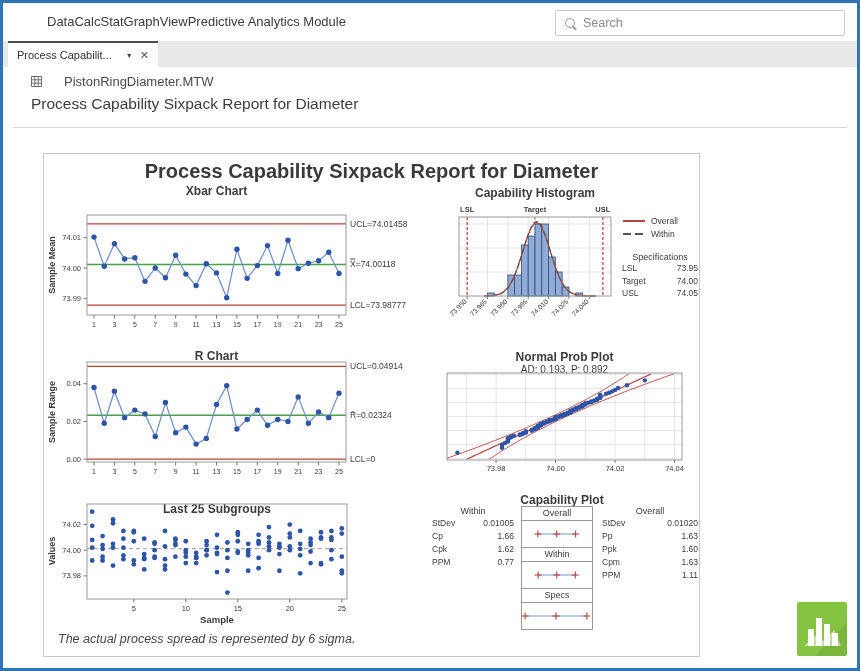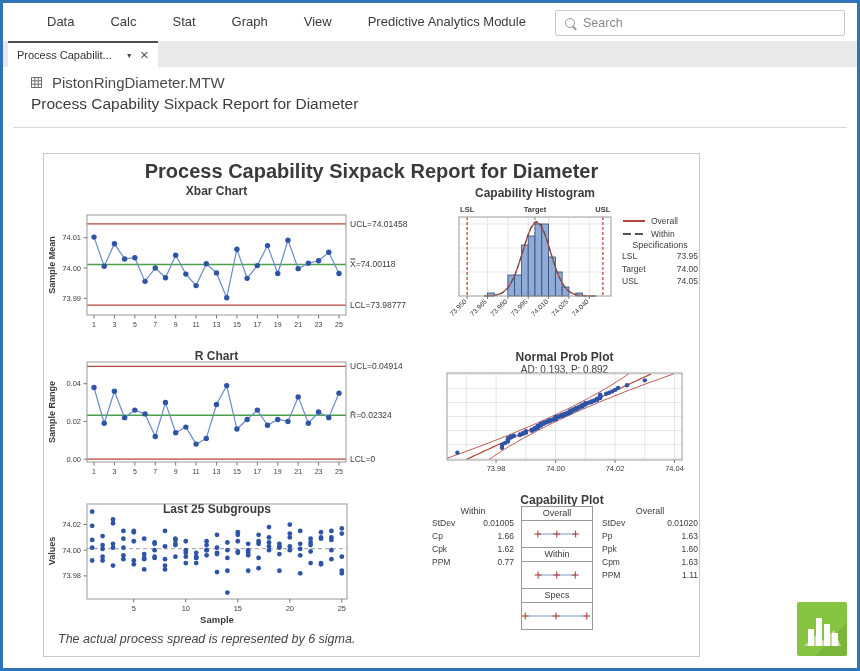--- a/index.html
+++ b/index.html
@@ -1,50 +1,50 @@
 <!DOCTYPE html>
 <html><head>
 <meta charset="utf-8">
 <style>
   html,body{margin:0;padding:0;background:#fff;}
   .app{position:relative;width:860px;height:671px;box-sizing:border-box;border:3px solid #2e74b6;
        background:#fff;font-family:"Liberation Sans",sans-serif;overflow:hidden;}
   
   .menubar{position:absolute;left:0;top:0;right:0;height:38px;background:#fff;}
-  .menu-items{display:flex;gap:36px;padding:11px 0 0 44px;font-size:13px;color:#3b3b3b;}
+  .menu-items{display:flex;padding:11px 0 0 44px;font-size:13px;color:#3b3b3b;}
   .menu-item{cursor:default;white-space:nowrap;}
   .searchbox{position:absolute;right:12px;top:7px;width:290px;height:26px;border:1px solid #c9c9c9;
              border-radius:2px;background:#fff;display:flex;align-items:center;box-sizing:border-box;}
   .mag{width:8px;height:8px;border:1.5px solid #9a9a9a;border-radius:50%;margin-left:9px;position:relative;flex:none;}
   .mag::after{content:"";position:absolute;width:5px;height:1.5px;background:#9a9a9a;transform:rotate(45deg);left:6px;top:8px;}
   .searchinput{border:none;outline:none;flex:1;font-size:12.5px;color:#a16207;padding-left:8px;font-family:inherit;background:transparent;}
   .searchinput::placeholder{color:#8a8a8a;}
   
   .tabstrip{position:absolute;left:0;top:38px;right:0;height:26px;background:#e9e9e9;}
   .tab{position:absolute;left:5px;top:0;width:150px;height:26px;background:#fff;border-top:2px solid #4f4f4f;
        display:flex;align-items:center;box-sizing:border-box;}
   .tab-label{font-size:11px;color:#333;padding-left:9px;flex:1;white-space:nowrap;}
   .tab-caret{font-size:7px;color:#444;padding:0 7px 0 2px;}
   .tab-close{font-size:11px;color:#555;padding-right:9px;}
   
-  .wsrow{position:absolute;left:28px;top:71px;display:flex;align-items:center;gap:10px;font-size:15px;color:#4a4a4a;}
+  .wsrow{position:absolute;left:28px;top:71px;display:flex;align-items:center;gap:22px;font-size:13px;color:#4a4a4a;}
   .pageheading{position:absolute;left:28px;top:92px;font-size:15.5px;color:#3d3d3d;}
   .divider{position:absolute;left:10px;right:10px;top:124px;height:1px;background:#d8d8d8;}
   
   .report{position:absolute;left:40px;top:150px;width:655px;height:502px;border:1px solid #c9c9c9;background:#fff;box-sizing:content-box;}
   .rtitle{position:absolute;left:0;right:0;top:6px;text-align:center;font-size:20px;font-weight:bold;color:#3a3a3a;}
   .ptitle{position:absolute;font-size:12px;font-weight:bold;color:#3c3c3c;text-align:center;}
   .psub{position:absolute;font-size:10px;color:#3c3c3c;text-align:center;}
   svg.chart{position:absolute;overflow:visible;}
   svg text{font-family:"Liberation Sans",sans-serif;fill:#3c3c3c;}
   .footnote{position:absolute;left:14px;top:478px;font-style:italic;font-size:12.5px;color:#454545;}
   
   .histlegend{position:absolute;left:578px;top:60px;width:76px;font-size:8.5px;color:#3c3c3c;}
   .legrow{display:flex;align-items:center;gap:5px;height:13px;}
-  .specshdr{text-align:center;font-size:9px;}
+  .specshdr{margin-top:12px;text-align:center;font-size:9px;}
   .specrow{display:flex;justify-content:space-between;line-height:12.5px;}
   
   .statsblk{position:absolute;font-size:8.5px;color:#3c3c3c;}
   .statshdr{text-align:center;margin-bottom:1px;font-size:9px;}
   .statrow{display:flex;justify-content:space-between;line-height:13px;text-align:right;}
   .capbox{position:absolute;left:477px;top:352px;width:70px;border:1px solid #999;background:#fff;}
   .caphdr{height:13px;border-bottom:1px solid #999;text-align:center;font-size:9px;color:#3c3c3c;line-height:13px;}
   .caparea{height:26px;border-bottom:1px solid #999;}
   .capbox .caparea:last-child{border-bottom:none;}
   .applogo{position:absolute;left:794px;top:599px;}

